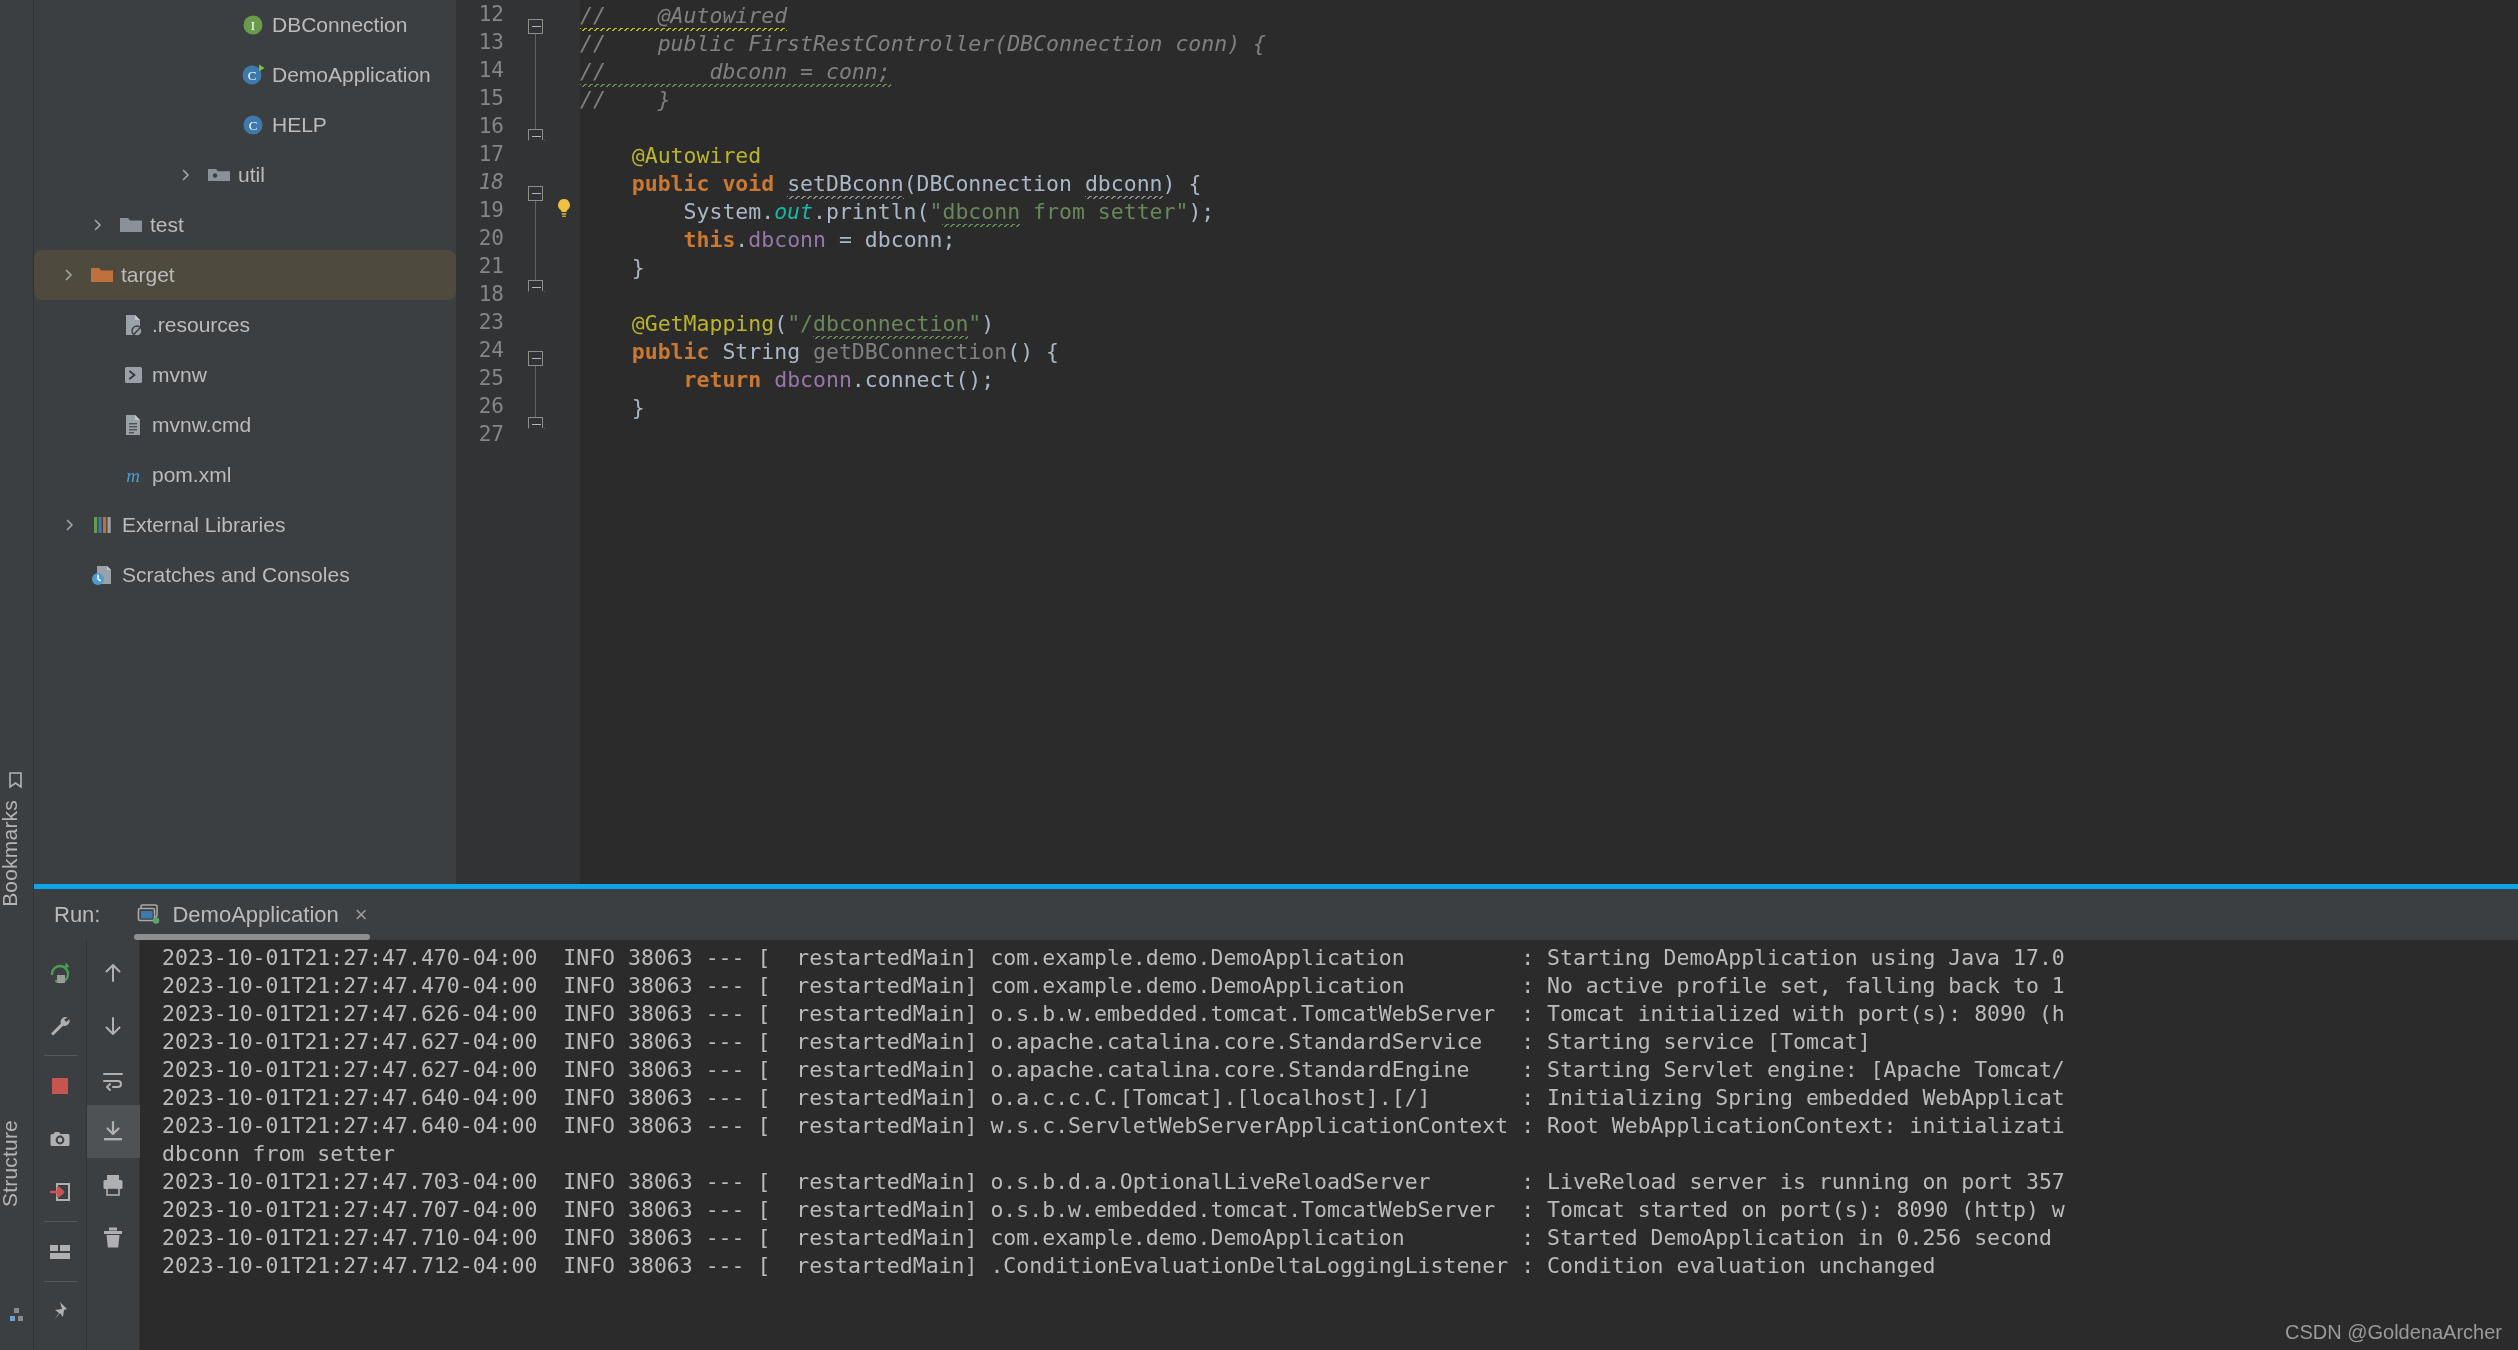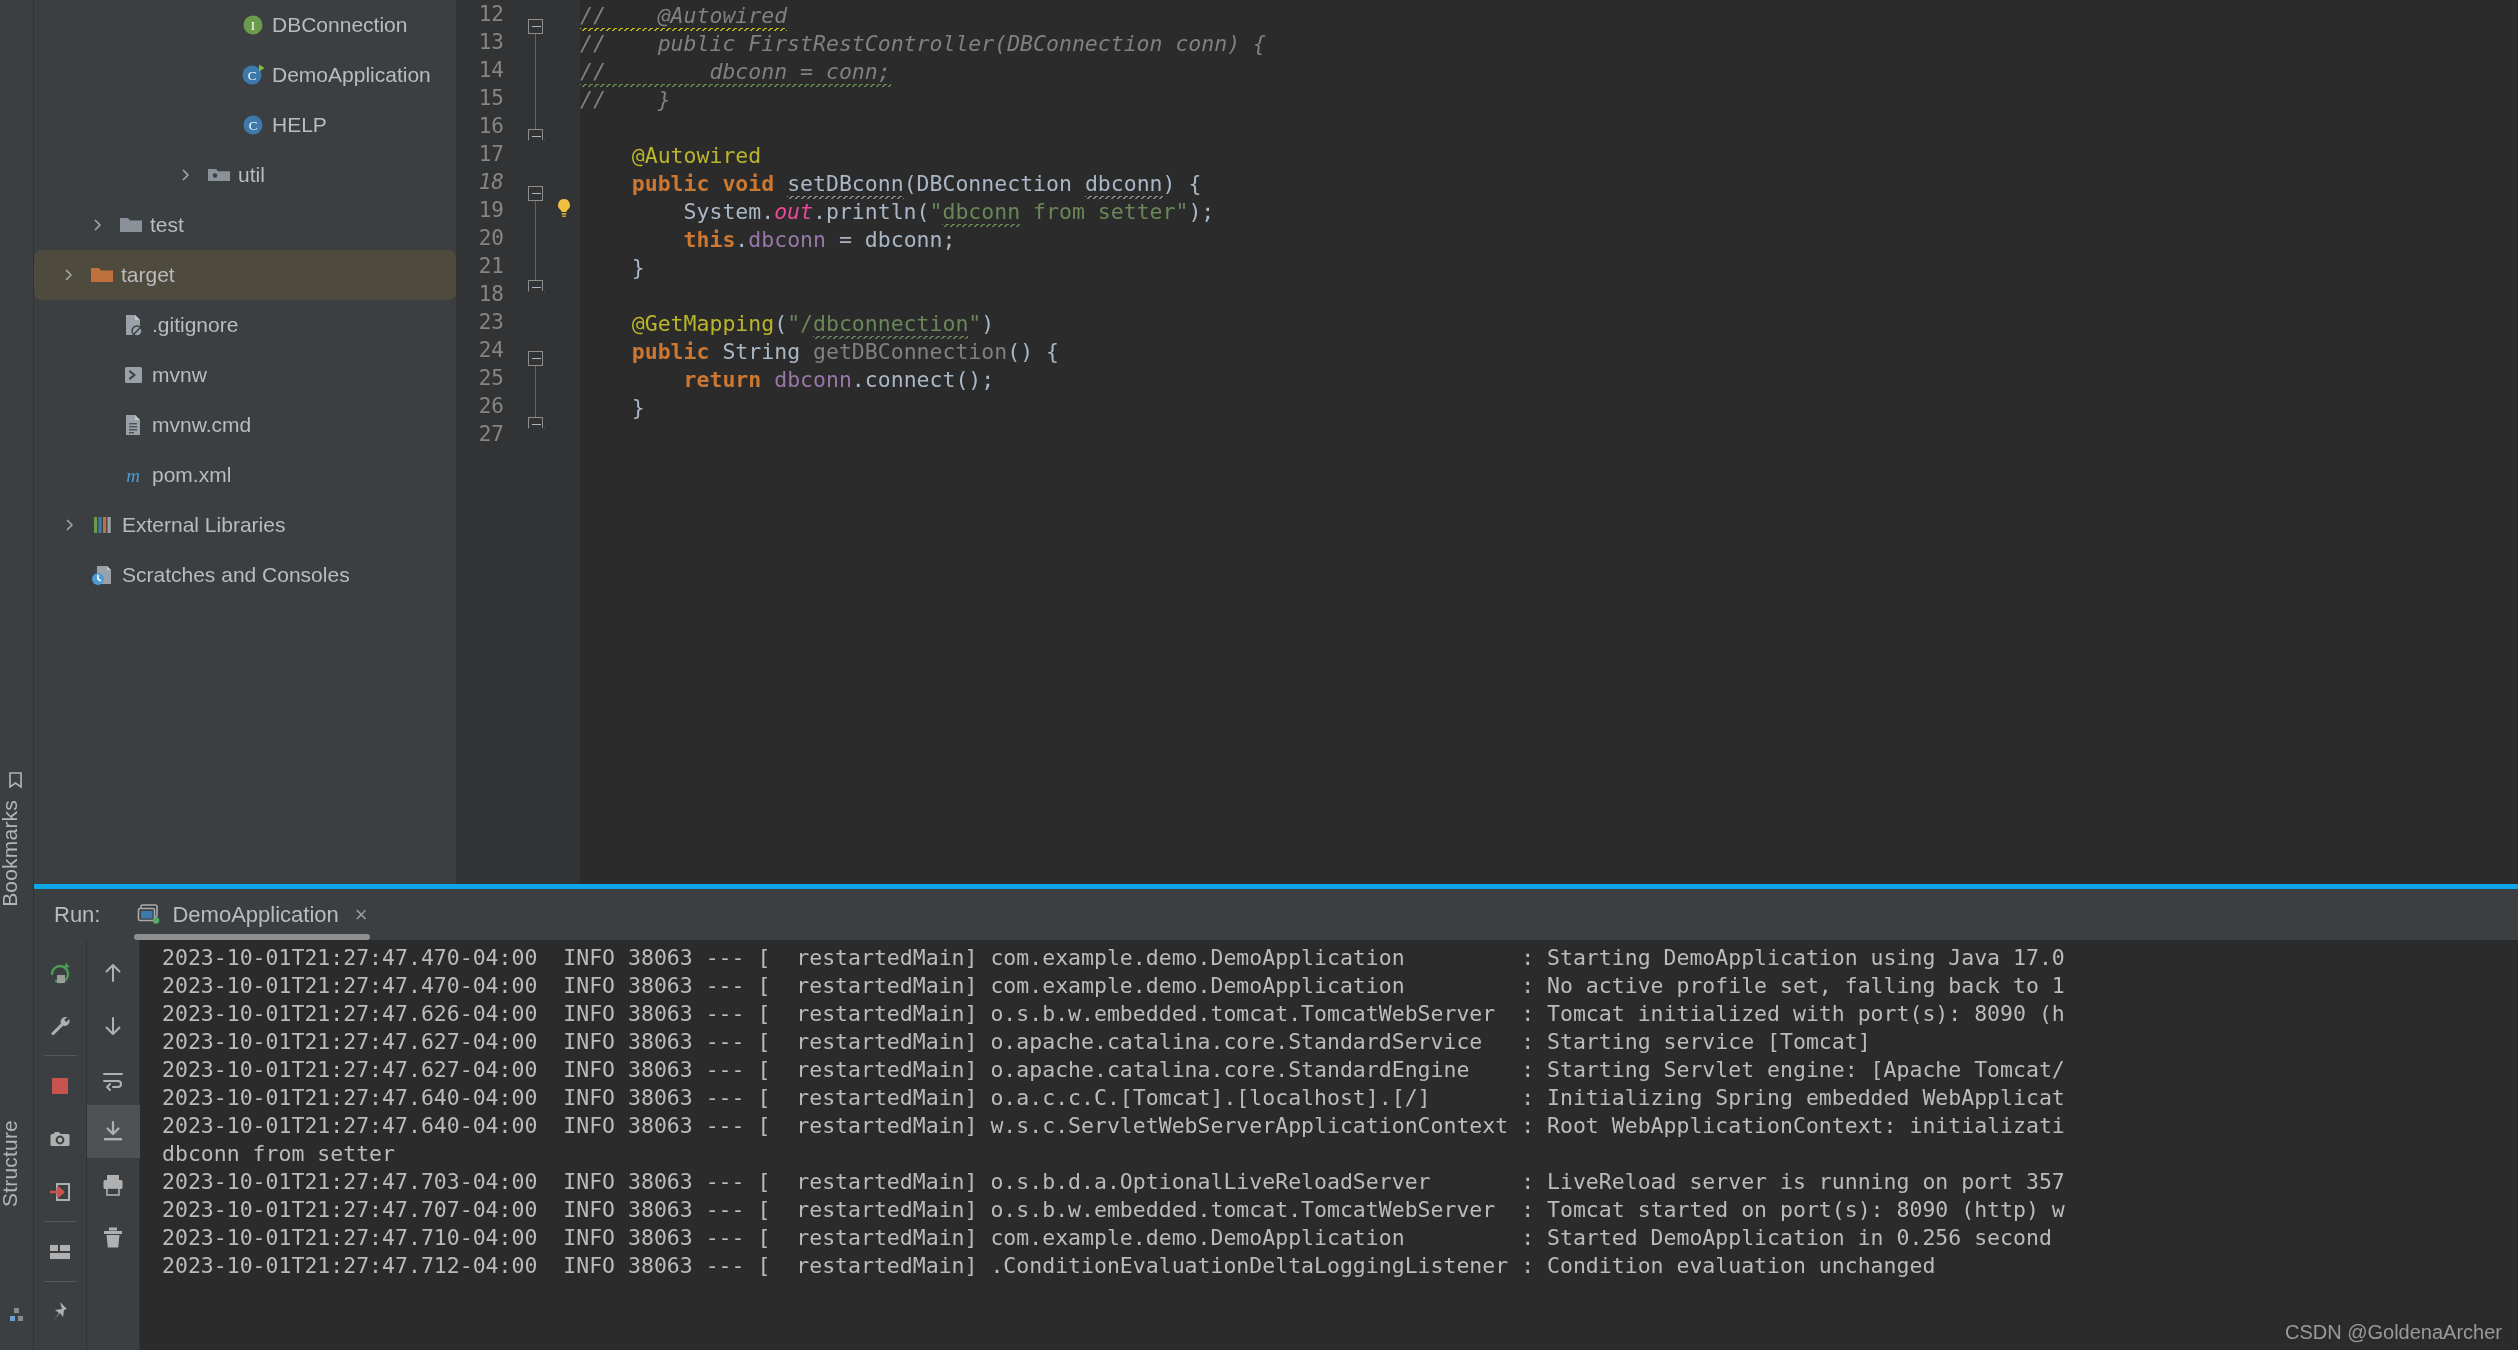--- a/index.html
+++ b/index.html
@@ -94,21 +94,21 @@
   .bulb {
     position: absolute; left: 96px; width: 24px; height: 24px;
   }
   
   .c-comment { color: #808080; font-style: italic; }
   .c-anno    { color: #bbb529; }
   .c-kw      { color: #cc7832; font-weight: bold; }
   .c-type    { color: #a9b7c6; }
   .c-str     { color: #6a8759; }
   .c-field   { color: #9876aa; }
-  .c-static  { color: #ec4899; font-style: italic; }
+  .c-static  { color: #14b8a6; font-style: italic; }
   .c-method  { color: #a9b7c6; }
   .c-methodg { color: #808080; }
   .c-plain   { color: #a9b7c6; }
   .wavy-y { background-image: repeating-linear-gradient(135deg, #bbb529 0 1.4px, transparent 1.4px 3.2px); background-repeat: repeat-x; background-size: 6px 3px; background-position: left bottom; padding-bottom: 3px; }
   .wavy-g { background-image: repeating-linear-gradient(135deg, #6a8759 0 1.4px, transparent 1.4px 3.2px); background-repeat: repeat-x; background-size: 6px 3px; background-position: left bottom; padding-bottom: 3px; }
   .wavy-w { background-image: repeating-linear-gradient(135deg, #8a8a8a 0 1.4px, transparent 1.4px 3.2px); background-repeat: repeat-x; background-size: 6px 3px; background-position: left bottom; padding-bottom: 3px; }
 
   
   .run-window {
     position: absolute; left: 34px; top: 884px; right: 0; bottom: 0;
@@ -252,21 +252,21 @@
         </div>
         <div class="trow" style="top: 0px;">
           <span class="ticon" style="left: 86px;">
             <svg width="26" height="26" viewBox="0 0 26 26">
               <path d="M6 3h9l5 5v15H6z" fill="#9aa1a8"></path>
               <path d="M15 3l5 5h-5z" fill="#c3c8cc"></path>
               <circle cx="17" cy="19" r="5" fill="#9aa1a8" stroke="#3c3f41" stroke-width="1.4"></circle>
               <path d="M13.8 22.2l6.4-6.4" stroke="#3c3f41" stroke-width="1.6"></path>
             </svg>
           </span>
-          <span class="tlabel" style="left: 118px;">.gitignore</span>
+          <span class="tlabel" style="left: 118px;">.resources</span>
         </div>
         <div class="trow" style="top: 0px;">
           <span class="ticon" style="left: 86px;">
             <svg width="26" height="26" viewBox="0 0 26 26">
               <rect x="5" y="5" width="17" height="16" rx="1.5" fill="#9aa1a8"></rect>
               <path d="M10 9.5l4.5 3.5-4.5 3.5" fill="none" stroke="#3c3f41" stroke-width="2.2" stroke-linecap="round" stroke-linejoin="round"></path>
             </svg>
           </span>
           <span class="tlabel" style="left: 118px;">mvnw</span>
         </div>

